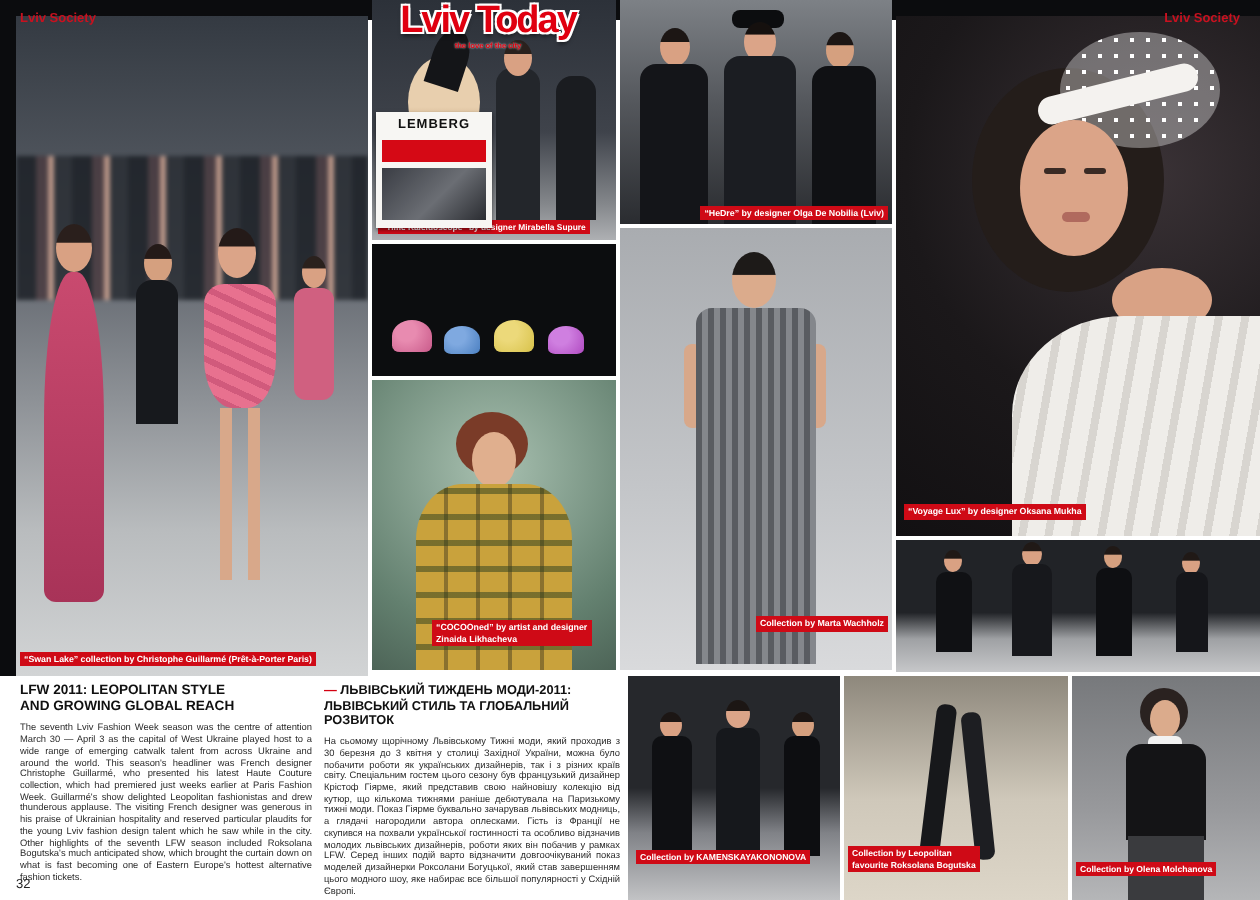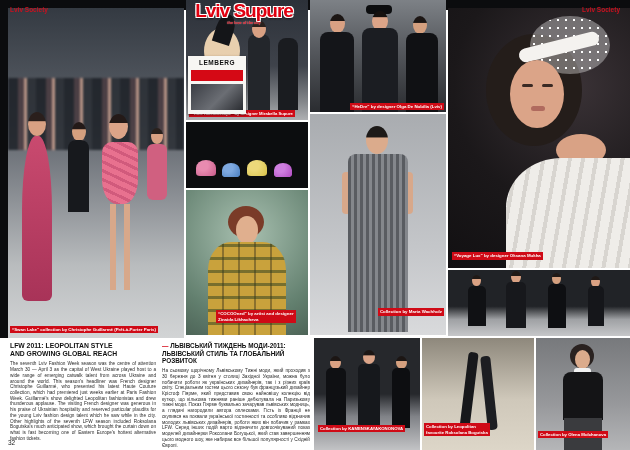--- a/index.html
+++ b/index.html
@@ -59,21 +59,21 @@
 </div>
 
 <div class="ph" style="left:186px;top:0;width:122px;height:120px;
             background:linear-gradient(180deg,#2c3139,#3f434b 55%,#84878b 85%,#aeb0b3);">
   <div class="art" style="left:18px;top:28px;width:36px;height:46px;border-radius:50%;background:linear-gradient(#e8cfae 55%,#caa87f);"></div>
   <div class="art" style="left:30px;top:14px;width:18px;height:30px;border-radius:50% 50% 0 0;background:#141518;transform:rotate(18deg);"></div>
   <div class="art" style="left:62px;top:34px;width:22px;height:76px;border-radius:8px 8px 0 0;background:#23262b;"></div>
   <div class="art" style="left:66px;top:20px;width:14px;height:18px;border-radius:50%;background:linear-gradient(#2a211d 38%,#d9a183 40%);"></div>
   <div class="art" style="left:92px;top:38px;width:20px;height:72px;border-radius:8px 8px 0 0;background:#1a1c20;"></div>
   <div class="masthead">
-    <div class="ttl">Lviv Supure</div>
+    <div class="ttl">Lviv Today</div>
     <div class="sub">the love of the city</div>
   </div>
   <div class="lemcard">
     <div class="lem">LEMBERG</div>
     <div class="redbar"></div>
     <div class="photo"></div>
   </div>
   <div class="cap" style="left:3px;bottom:3px;font-size:4.2px;">“Time Kaleidoscope” by designer Mirabella Supure</div>
 </div>
 

